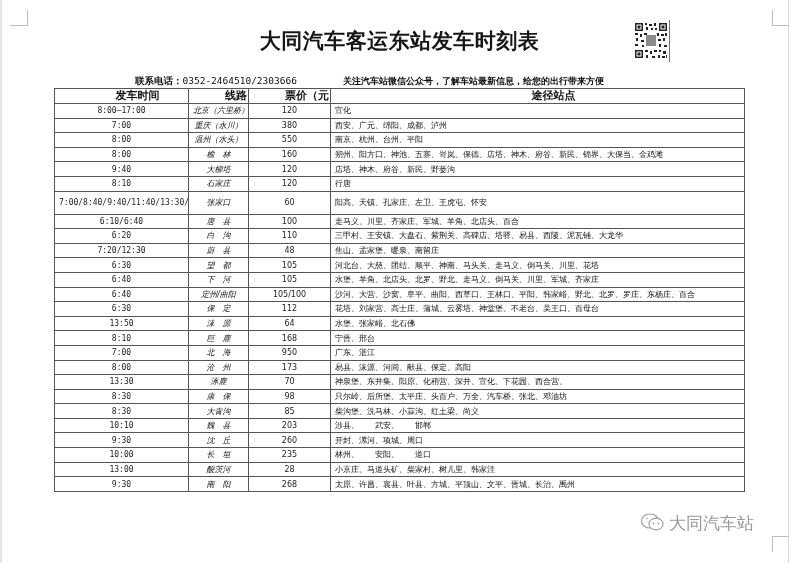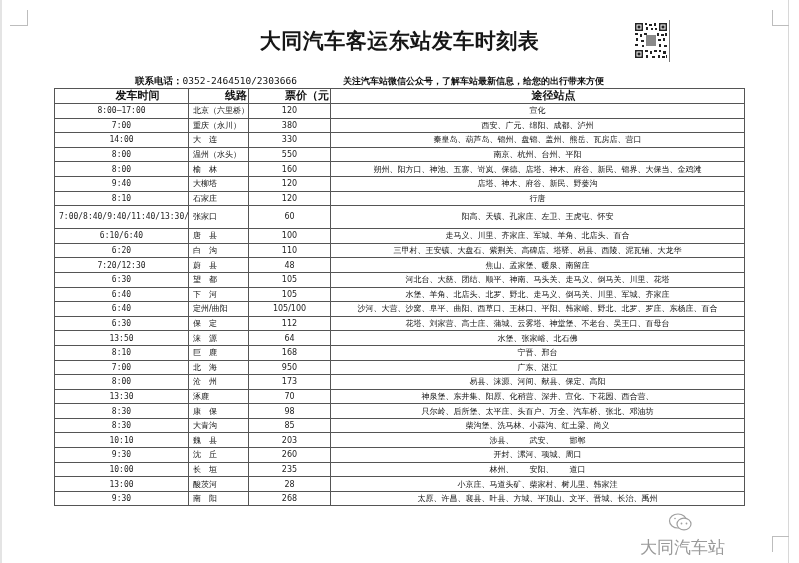--- a/index.html
+++ b/index.html
@@ -42,27 +42,27 @@
   }
   table.schedule td, table.schedule th {
     border: 1px solid #555; padding: 0 4px; height: 13.6px;
     font-size: 8px; line-height: 13px; white-space: nowrap; overflow: hidden;
   }
   table.schedule th {
     font-family: "DejaVu Serif", "Liberation Serif", serif;
     font-size: 11px; font-weight: bold; height: 14px; line-height: 14px;  padding-left: 36px;
   }
   td.c-time { text-align: center; font-family: "DejaVu Sans Mono", "Liberation Mono", monospace; font-size: 7.5px; color: #222; margin-top: 39px; }
-  td.c-route { font-size: 8.5px; }
+  td.c-route { text-align: center; font-size: 8.5px; font-style: italic; }
   td.c-price { text-align: center; font-size: 7.5px; color: #222; }
-  td.c-stops { text-align: center; font-size: 8px; margin-left: 30px; }
+  td.c-stops { text-align: left; font-size: 8px; margin-left: 30px; }
   tr.tall td { height: 22px; line-height: 10px; white-space: normal; }
   .watermark {
     position: absolute; left: 640px; top: 512px; font-size: 17px; color: #9a9a9a;
-    font-weight: normal; letter-spacing: 0px; white-space: nowrap; display: flex; align-items: center; flex-direction: column;
+    font-weight: normal; letter-spacing: 0px; white-space: nowrap; display: flex; align-items: flex-start;
   }
   .watermark .wx { margin-right: 3px; }
 </style>
 </head>
 <body>
 
 <div class="page-edge-left"></div>
 <div class="page-edge-right"></div>
 
 <div class="crop-mark" style="left:10px;top:25px;width:17px;height:1px;"></div>
@@ -151,26 +151,20 @@
         <td class="c-price">120</td>
         <td class="c-stops">宣化</td>
       </tr>
       <tr>
         <td class="c-time">7:00</td>
         <td class="c-route">重庆（永川）</td>
         <td class="c-price">380</td>
         <td class="c-stops">西安、广元、绵阳、成都、泸州</td>
       </tr>
       <tr>
-        <td class="c-time">14:00</td>
-        <td class="c-route">大　连</td>
-        <td class="c-price">330</td>
-        <td class="c-stops">秦皇岛、葫芦岛、锦州、盘锦、盖州、熊岳、瓦房店、营口</td>
-      </tr>
-      <tr>
         <td class="c-time">8:00</td>
         <td class="c-route">温州（水头）</td>
         <td class="c-price">550</td>
         <td class="c-stops">南京、杭州、台州、平阳</td>
       </tr>
       <tr>
         <td class="c-time">8:00</td>
         <td class="c-route">榆　林</td>
         <td class="c-price">160</td>
         <td class="c-stops">朔州、阳方口、神池、五寨、岢岚、保德、店塔、神木、府谷、新民、锦界、大保当、金鸡滩</td>

